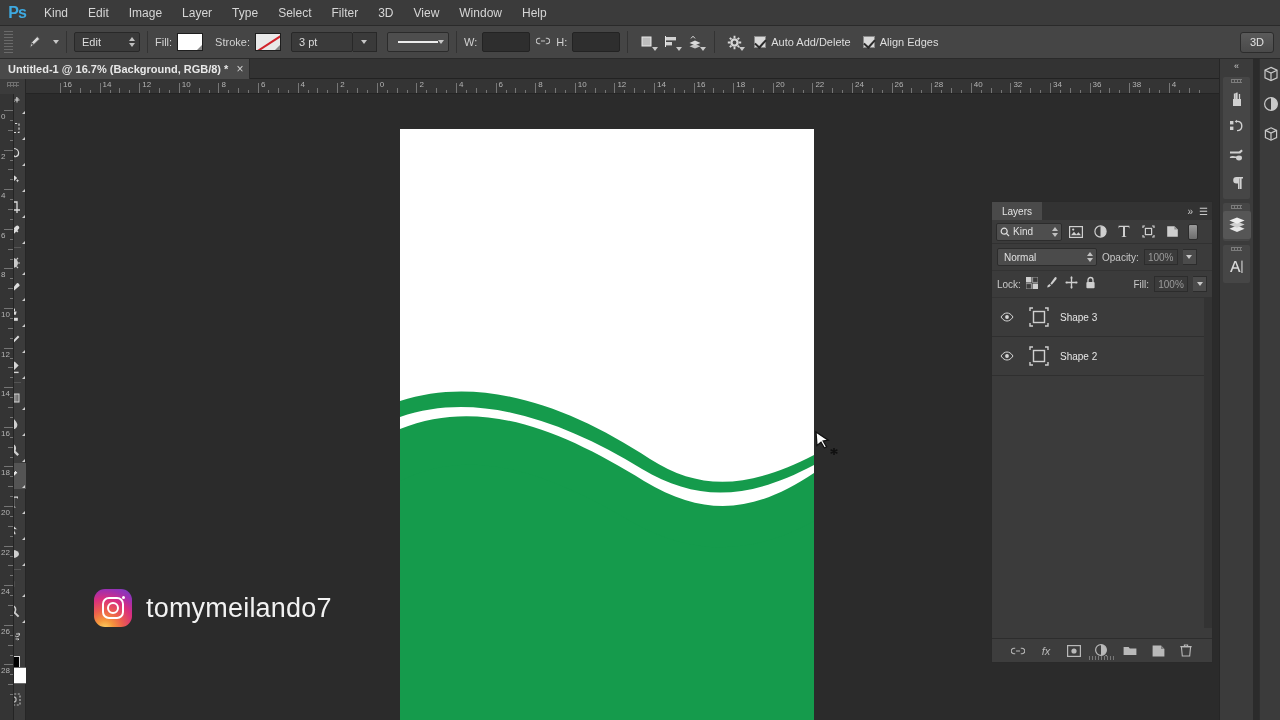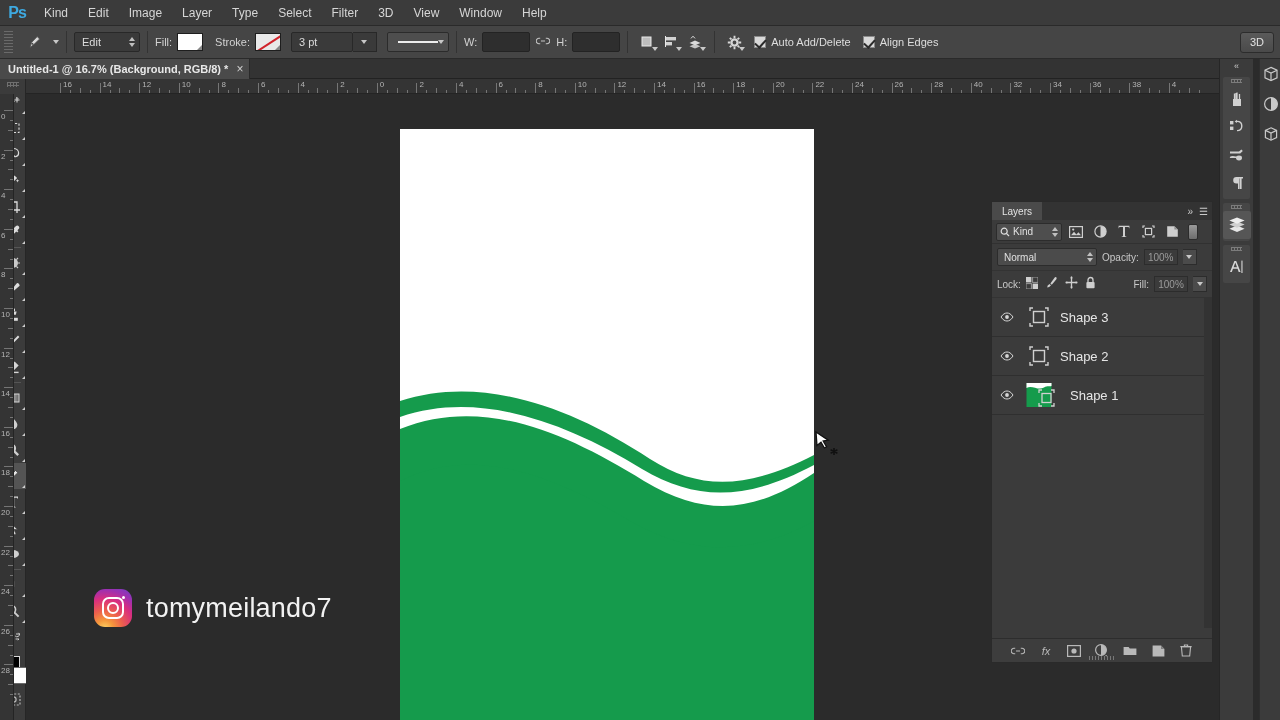--- a/index.html
+++ b/index.html
@@ -246,21 +246,21 @@
   .layer-list { position:absolute; left:0; top:96px; width:220px; height:330px; background:#3b3b3b; }
   .layer-item {
     height:39px; display:flex; align-items:center; border-bottom:1px solid #2f2f2f;
     padding-left:4px; gap:8px; position:relative;
   }
   .layer-item.selected { background:#53657d; }
   .eye { width:22px; display:flex; align-items:center; justify-content:center; color:#d5d5d5; }
   .thumb-shape { width:26px;height:26px; display:flex; align-items:center; justify-content:center; }
   .thumb-green { width:36px;height:26px; position:relative; }
   .thumb-bg { width:28px;height:32px; background:#fff; border:2px solid #d4d4d4; }
-  .layer-name { color:#e6e6e6; font-size:13px; }
+  .layer-name { color:#e6e6e6; font-size:10px; }
   .layer-name.italic { font-style:italic; }
   .lock-badge { position:absolute; right:16px; color:#dcdcdc; }
   .lp-footer {
     position:absolute; left:0; bottom:0; width:220px; height:24px; background:#3d3d3d;
     border-top:1px solid #2d2d2d; display:flex; align-items:center; justify-content:center; gap:12px;
     color:#b9b9b9;
   }
   .lp-footer .fbtn { width:16px;height:16px; display:flex; align-items:center; justify-content:center; }
   .lp-scroll {
     position:absolute; right:0; top:96px; width:8px; height:330px; background:#333;
@@ -963,37 +963,20 @@
         </span>
         <span class="thumb-shape">
           <svg width="22" height="22" viewBox="0 0 22 22">
               <path d="M2 5V2h3M20 5V2h-3M2 17v3h3M20 17v3h-3" fill="none" stroke="#d0d0d0" stroke-width="1.4"></path>
               <rect x="5.5" y="5.5" width="11" height="11" fill="none" stroke="#d0d0d0" stroke-width="1.4"></rect>
             </svg>
         </span>
         <span class="layer-name">Shape 2</span>
       </div>
 
-      <div class="layer-item">
-        <span class="eye">
-          <svg width="14" height="10" viewBox="0 0 14 10">
-              <path d="M1 5c2-3 4-4 6-4s4 1 6 4c-2 3-4 4-6 4S3 8 1 5z" fill="none" stroke="#d5d5d5" stroke-width="1"></path>
-              <circle cx="7" cy="5" r="1.9" fill="#d5d5d5"></circle>
-            </svg>
-        </span>
-        <span class="thumb-green">
-          <svg width="36" height="26" viewBox="0 0 36 26">
-            <rect x="0.5" y="1" width="25" height="24" fill="#159b4c"></rect>
-            <path d="M0.5 6 C 6 2.5, 12 9, 18 5.5 C 22 3.2, 24 5, 25.5 4 L25.5 1 L0.5 1 Z" fill="#ffffff"></path>
-            <path d="M13 11V8h3M28 11V8h-3M13 21v3h3M28 21v3h-3" fill="none" stroke="#d0d0d0" stroke-width="1.3"></path>
-            <rect x="16" y="11.5" width="9" height="9" fill="none" stroke="#d0d0d0" stroke-width="1.3"></rect>
-          </svg>
-        </span>
-        <span class="layer-name">Shape 1</span>
-      </div>
 
     </div>
 
     <div class="lp-scroll"></div>
 
     <div class="lp-footer">
       <span class="fbtn">
         <svg width="14" height="10" viewBox="0 0 14 10">
             <path d="M5 5h4M4.2 2.2H3a2.8 2.8 0 100 5.6h1.2M9.8 2.2H11a2.8 2.8 0 110 5.6H9.8" stroke="#b9b9b9" fill="none" stroke-width="1.1"></path>
           </svg>

